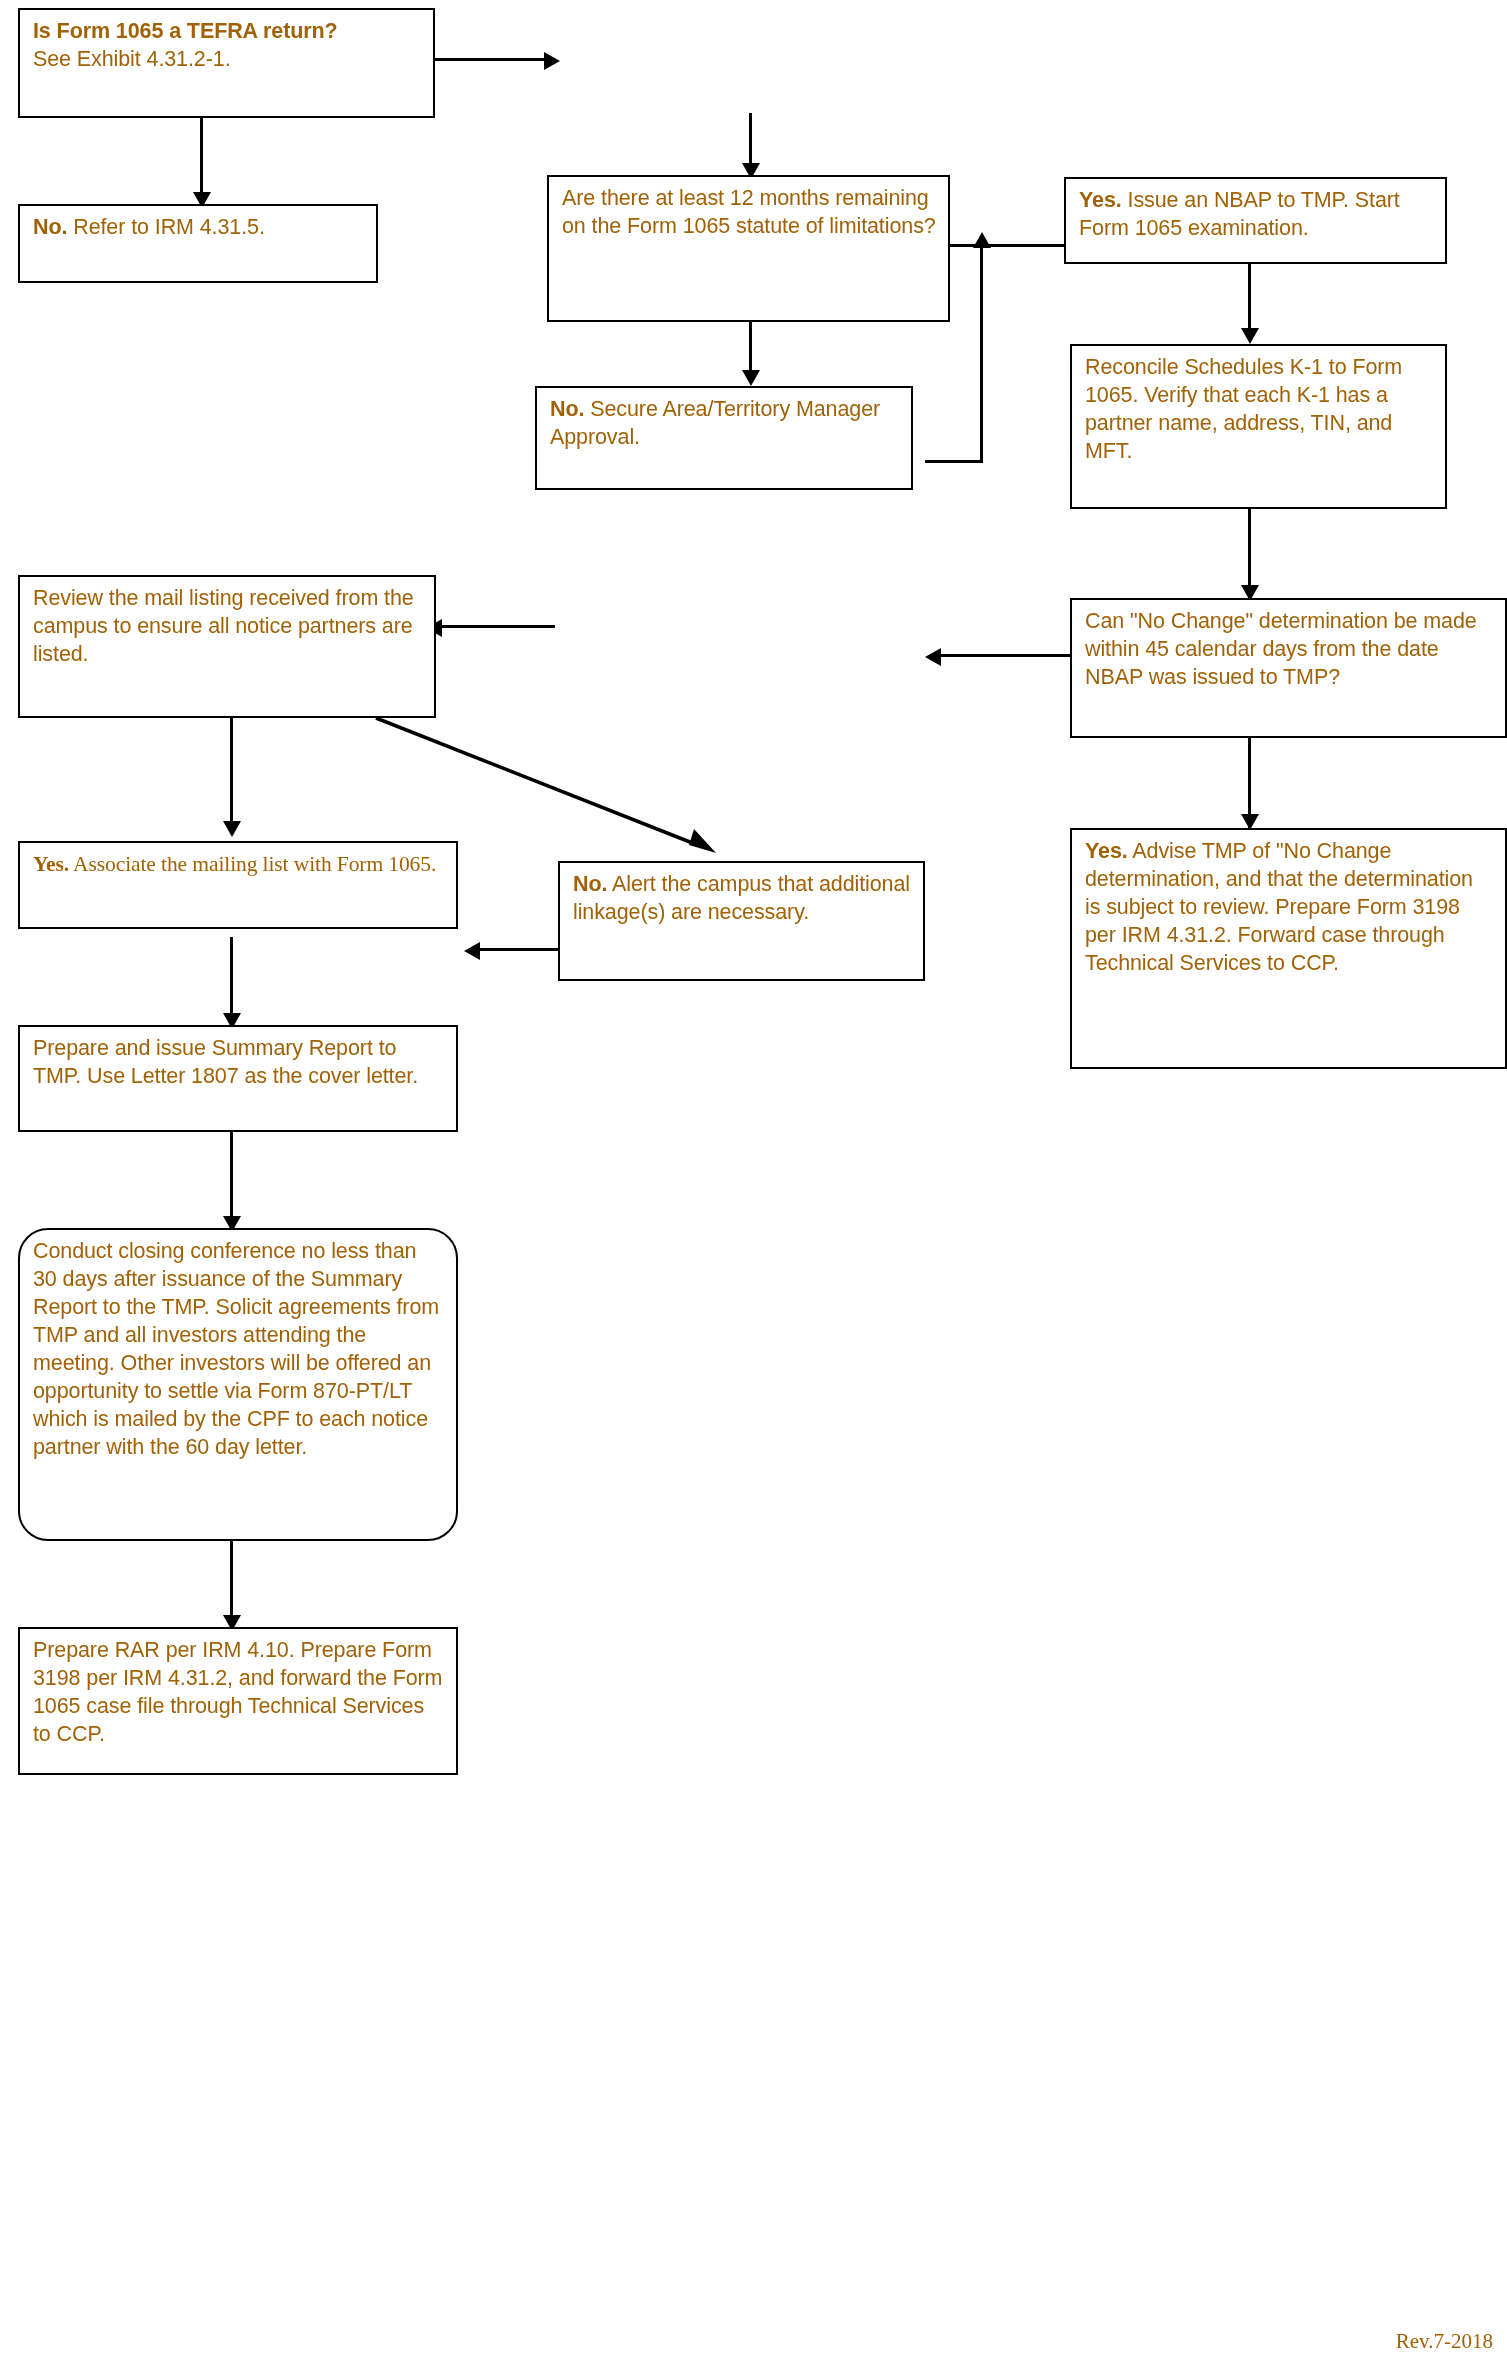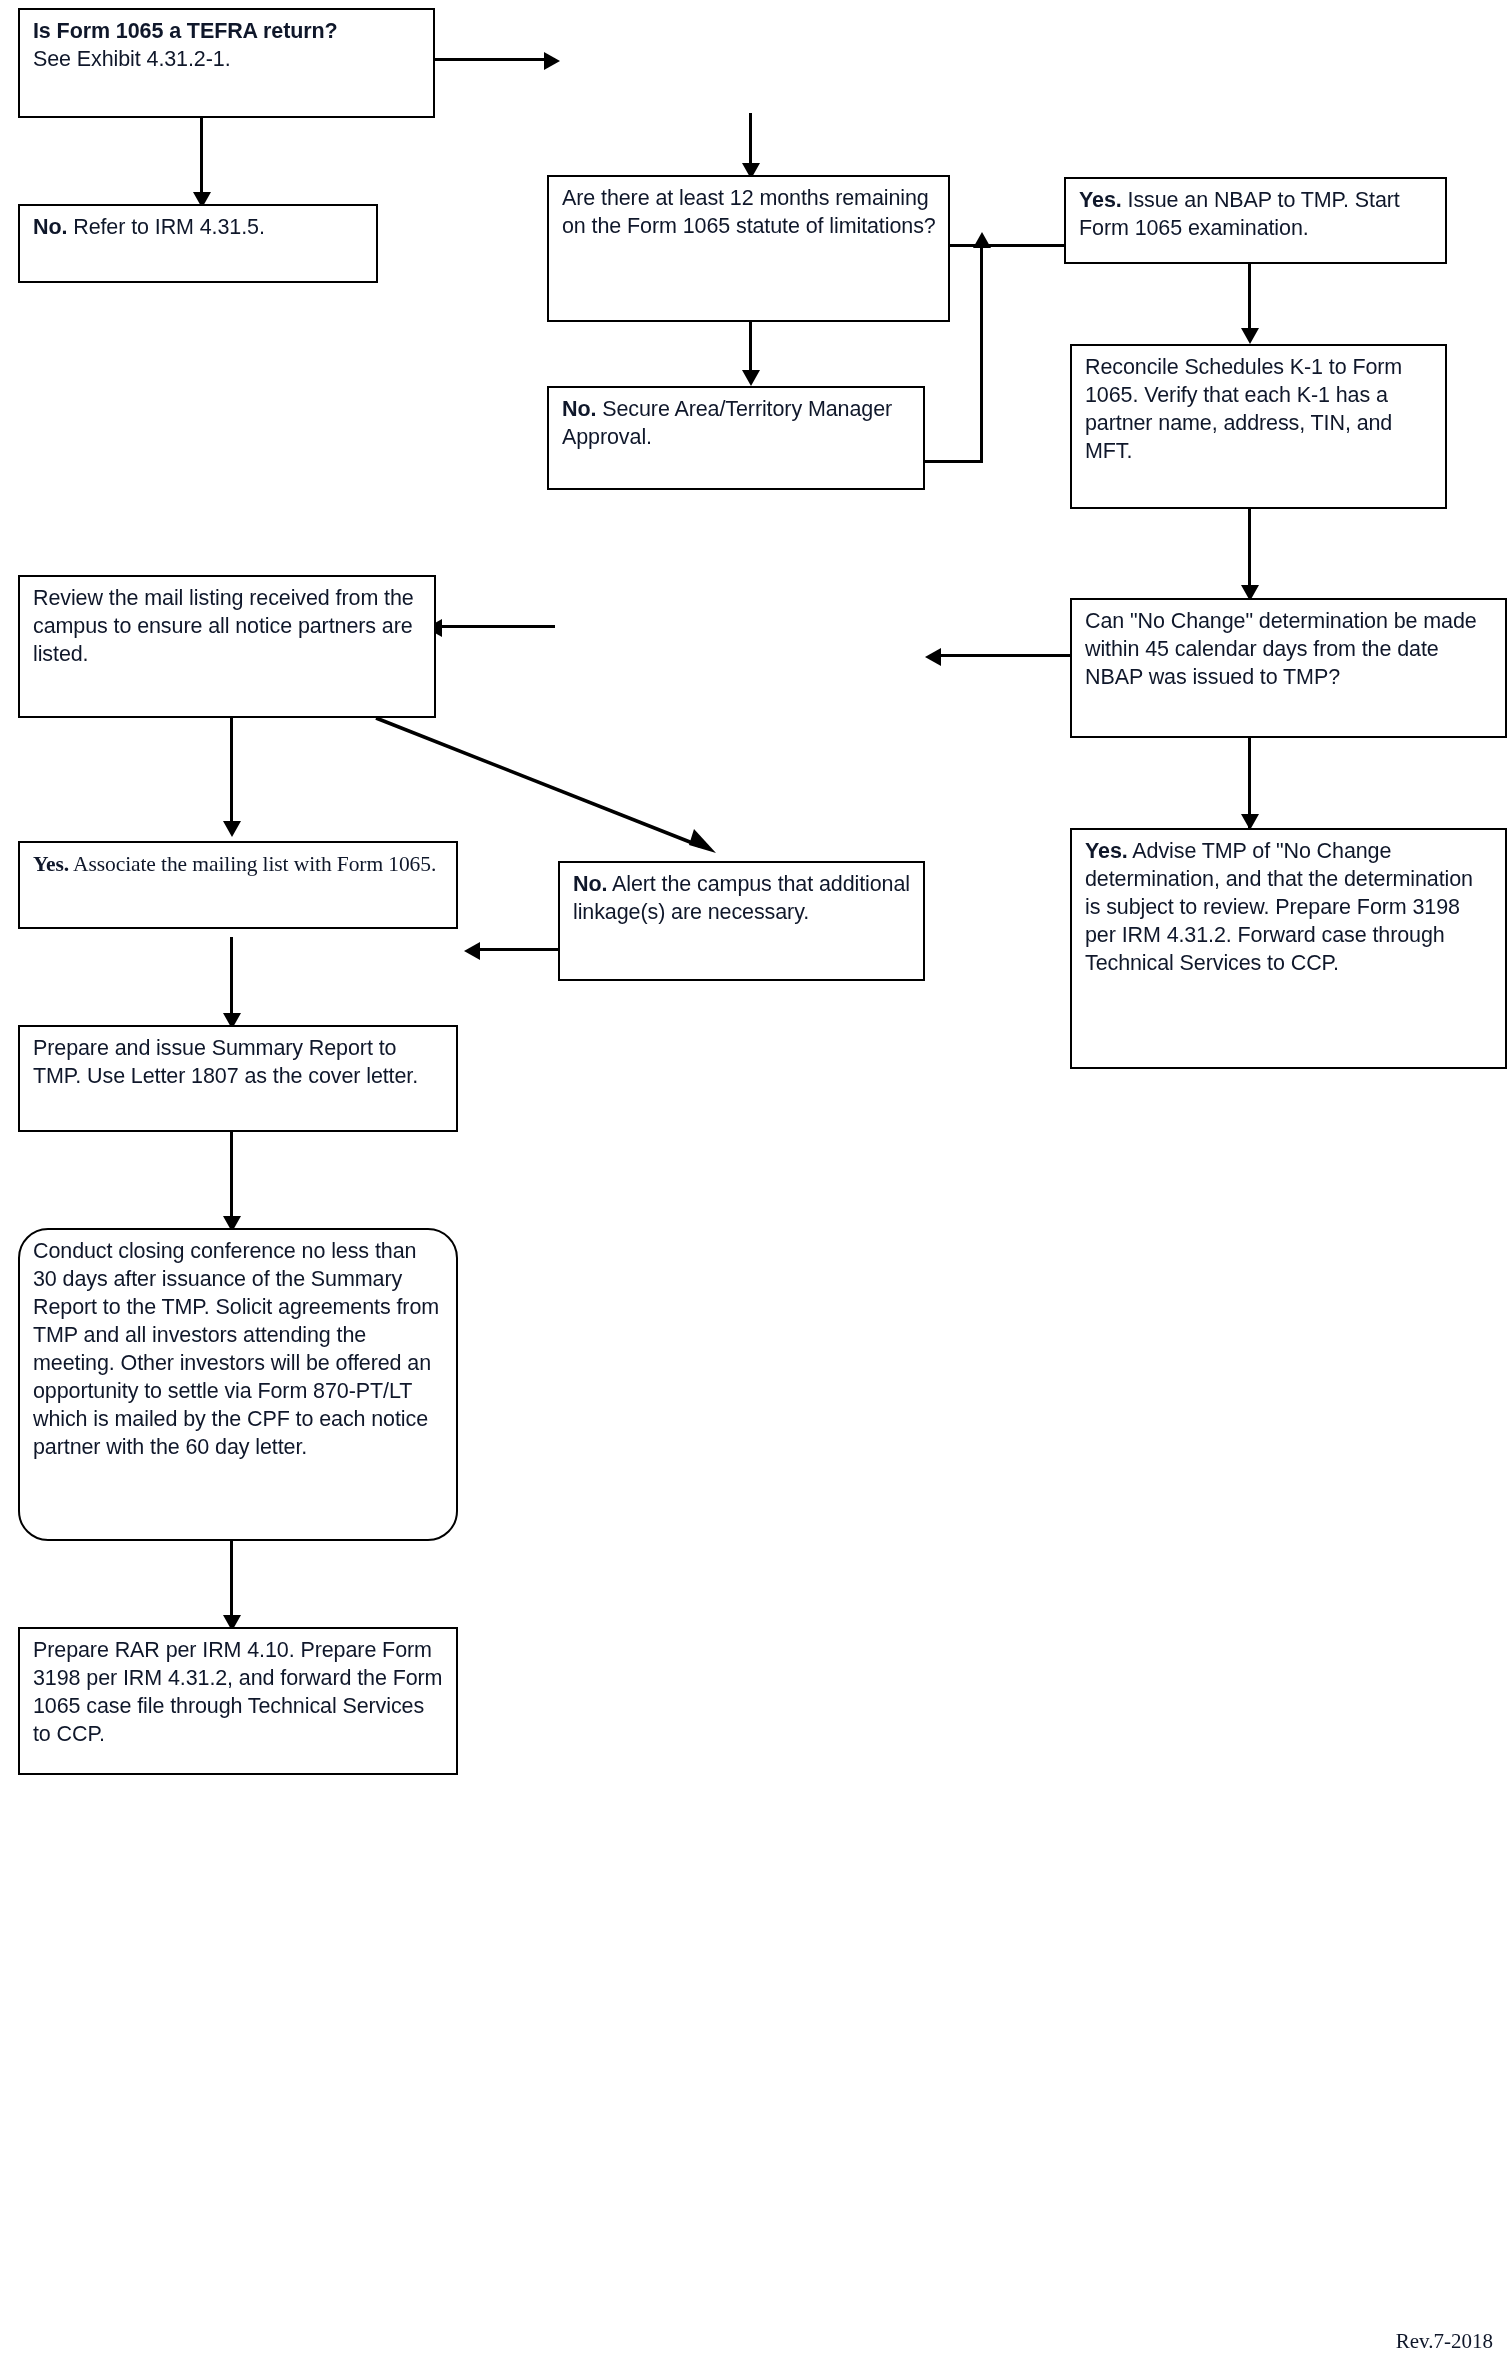--- a/index.html
+++ b/index.html
@@ -6,21 +6,21 @@
     margin: 0;
     padding: 0;
     background: #ffffff;
   }
   #page {
     position: relative;
     width: 1507px;
     height: 2364px;
     background: #ffffff;
     font-family: "Liberation Sans", sans-serif;
-    color: #0f172a;
+    color: #a16207;
     overflow: hidden;
   }
   .node {
     position: absolute;
     box-sizing: border-box;
     border: 2.5px solid #000000;
     background: #ffffff;
     padding: 8px 11px 8px 13px;
     font-size: 21.5px;
     line-height: 1.30;
@@ -150,21 +150,21 @@
 
   <div class="node" style="left:18px; top:204px; width:360px; height:79px;">
     <span style="font-weight:bold;">No.</span><span> Refer to IRM 4.31.5.</span>
   </div>
 
 
   <div class="node" style="left:547px; top:175px; width:403px; height:147px;">
     <span>Are there at least 12 months remaining on the Form 1065 statute of limitations?</span>
   </div>
 
-  <div class="node" style="left:547px; top:386px; width:378px; height:104px;">
+  <div class="node" style="left:535px; top:386px; width:378px; height:104px;">
     <span style="font-weight:bold;">No.</span><span> Secure Area/Territory Manager Approval.</span>
   </div>
 
   <div class="node" style="left:1064px; top:177px; width:383px; height:87px;">
     <span style="font-weight:bold;">Yes.</span><span> Issue an NBAP to TMP. Start Form 1065 examination.</span>
   </div>
 
   <div class="node" style="left:1070px; top:344px; width:377px; height:165px;">
     <span>Reconcile Schedules K-1 to Form 1065. Verify that each K-1 has a partner name, address, TIN, and MFT.</span>
   </div>

